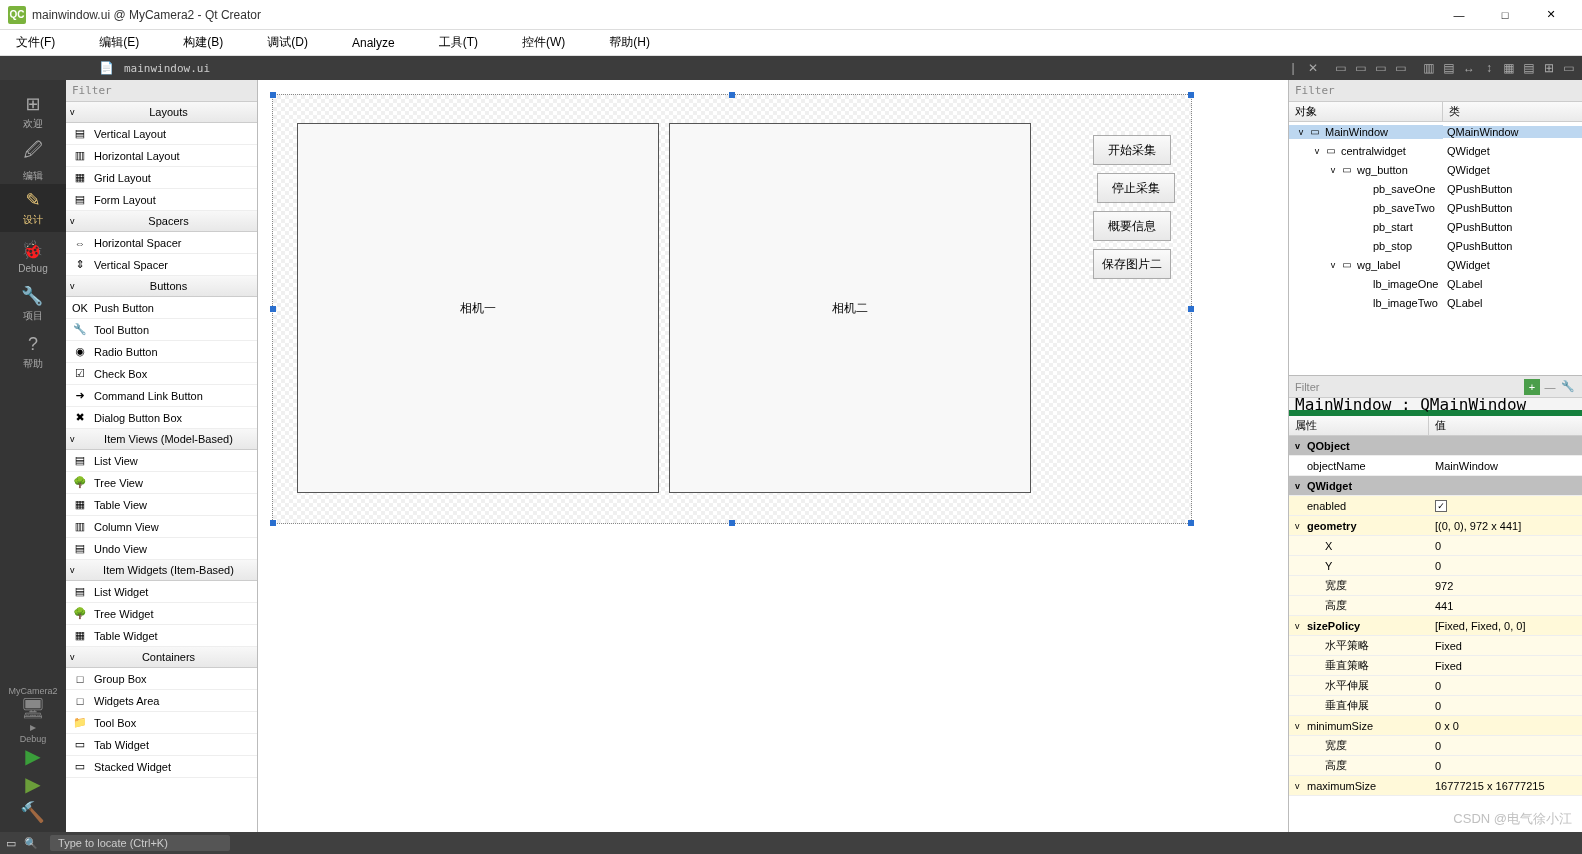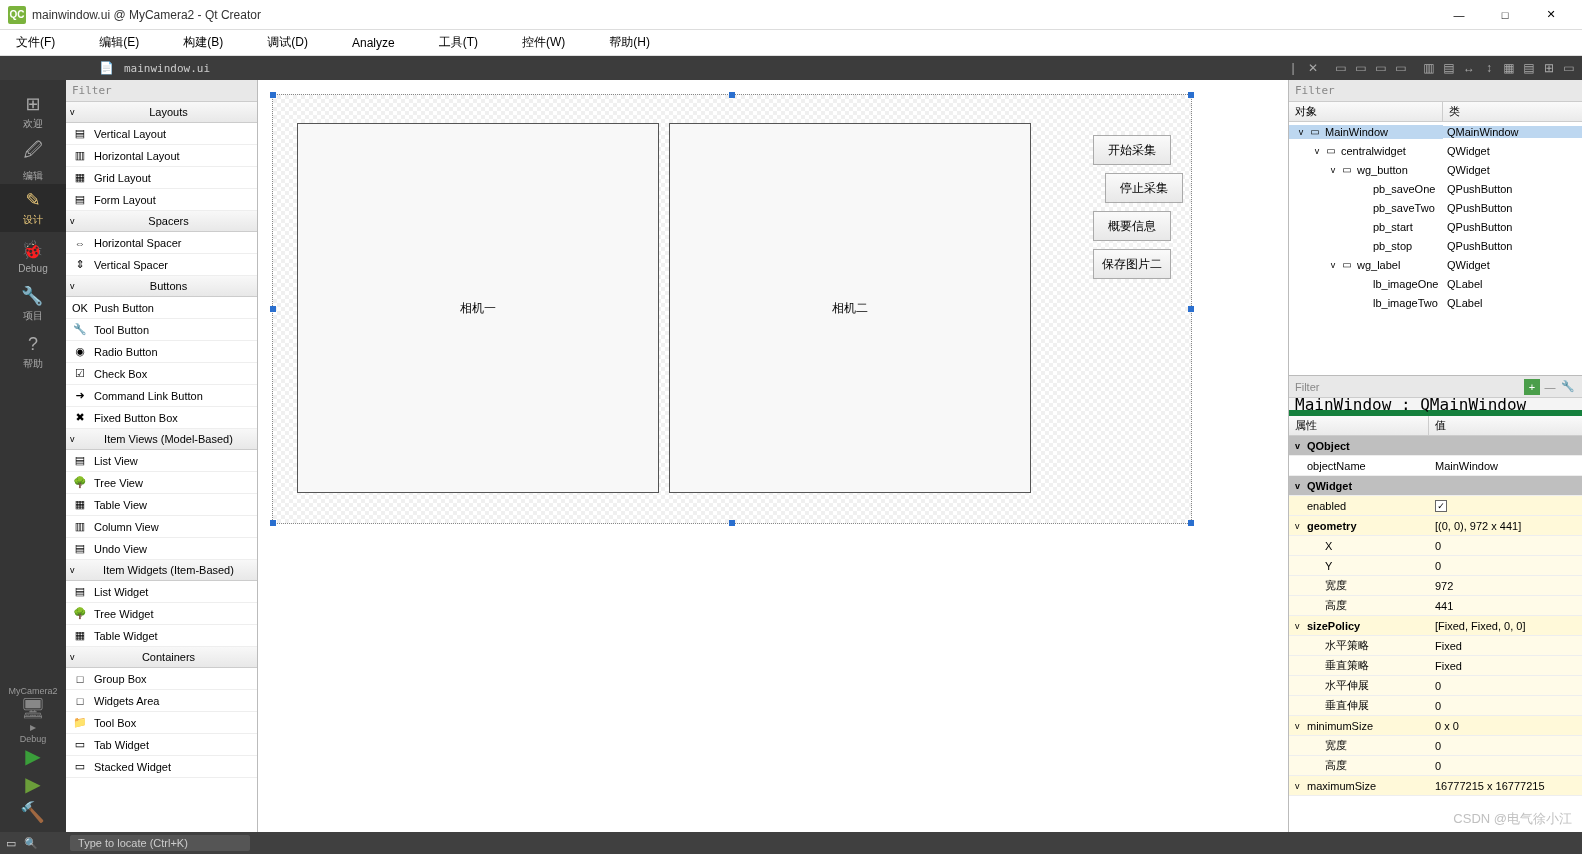--- a/index.html
+++ b/index.html
@@ -88,21 +88,21 @@
 .prow .pc2 { flex: 1; padding-left: 6px; display: flex; align-items: center; }
 .prow.section { background: #bfbfbf; font-weight: bold; }
 .prow.y1 { background: #fff9d9; }
 .prow.y2 { background: #fffbe8; }
 .prow .chev { width: 12px; font-size: 9px; }
 .prow .indent { display: inline-block; }
 .chkbox { width: 12px; height: 12px; border: 1px solid #666; display: inline-flex; align-items: center; justify-content: center; font-size: 9px; background: #fff; }
 
 
 .statusbar { height: 22px; background: #404040; color: #ccc; display: flex; align-items: center; font-size: 11px; padding: 0 6px; gap: 8px; }
-.statusbar .locate { background: #555; color: #ccc; padding: 2px 8px; border-radius: 2px; font-size: 11px; margin-left: 24px; flex: 0 0 180px; }
+.statusbar .locate { background: #555; color: #ccc; padding: 2px 8px; border-radius: 2px; font-size: 11px; margin-left: 4px; flex: 0 0 180px; }
 .statusbar .panes { display: flex; gap: 12px; margin-left: 12px; }
 .statusbar .panes span { cursor: pointer; font-family: monospace; font-size: 10px; }
 
 .watermark { position: absolute; right: 10px; bottom: 26px; color: #c0c0c0; font-size: 13px; pointer-events: none; }
 
 ::-webkit-scrollbar { width: 14px; height: 14px; }
 ::-webkit-scrollbar-track { background: #f0f0f0; }
 ::-webkit-scrollbar-thumb { background: #c8c8c8; border: 1px solid #aaa; }
 </style>
 </head>
@@ -248,21 +248,21 @@
         <div class="item">
           <span class="wicon">☑</span>
           <span>Check Box</span>
         </div>
         <div class="item">
           <span class="wicon">➜</span>
           <span>Command Link Button</span>
         </div>
         <div class="item">
           <span class="wicon">✖</span>
-          <span>Fixed Button Box</span>
+          <span>Dialog Button Box</span>
         </div>
         <div class="cat">
           <span class="chev">v</span>
           <span class="catname">Item Views (Model-Based)</span>
         </div>
         <div class="item">
           <span class="wicon">▤</span>
           <span>List View</span>
         </div>
         <div class="item">
@@ -332,21 +332,21 @@
         <div class="handle" style="right:-3px;top:-3px;"></div>
         <div class="handle" style="left:-3px;top:50%;margin-top:-3px;"></div>
         <div class="handle" style="right:-3px;top:50%;margin-top:-3px;"></div>
         <div class="handle" style="left:-3px;bottom:-3px;"></div>
         <div class="handle" style="left:50%;bottom:-3px;margin-left:-3px;"></div>
         <div class="handle" style="right:-3px;bottom:-3px;"></div>
 
         <div class="camera-label" style="left:396px;top:28px;width:362px;height:370px;">相机二</div>
         <div class="camera-label" style="left:24px;top:28px;width:362px;height:370px;">相机一</div>
         <div class="btn" style="right:20px;top:40px;margin-left:28px;">开始采集</div>
-        <div class="btn" style="right:8px;top:78px;">停止采集</div>
+        <div class="btn" style="right:16px;top:78px;">停止采集</div>
         <div class="btn" style="right:20px;top:116px;">概要信息</div>
         <div class="btn" style="right:20px;top:154px;">保存图片二</div>
       </div>
     </div>
   </div>
 
   <div class="rightcol">
     <div class="objtree">
       <div class="filter">Filter</div>
       <div class="hdr">

